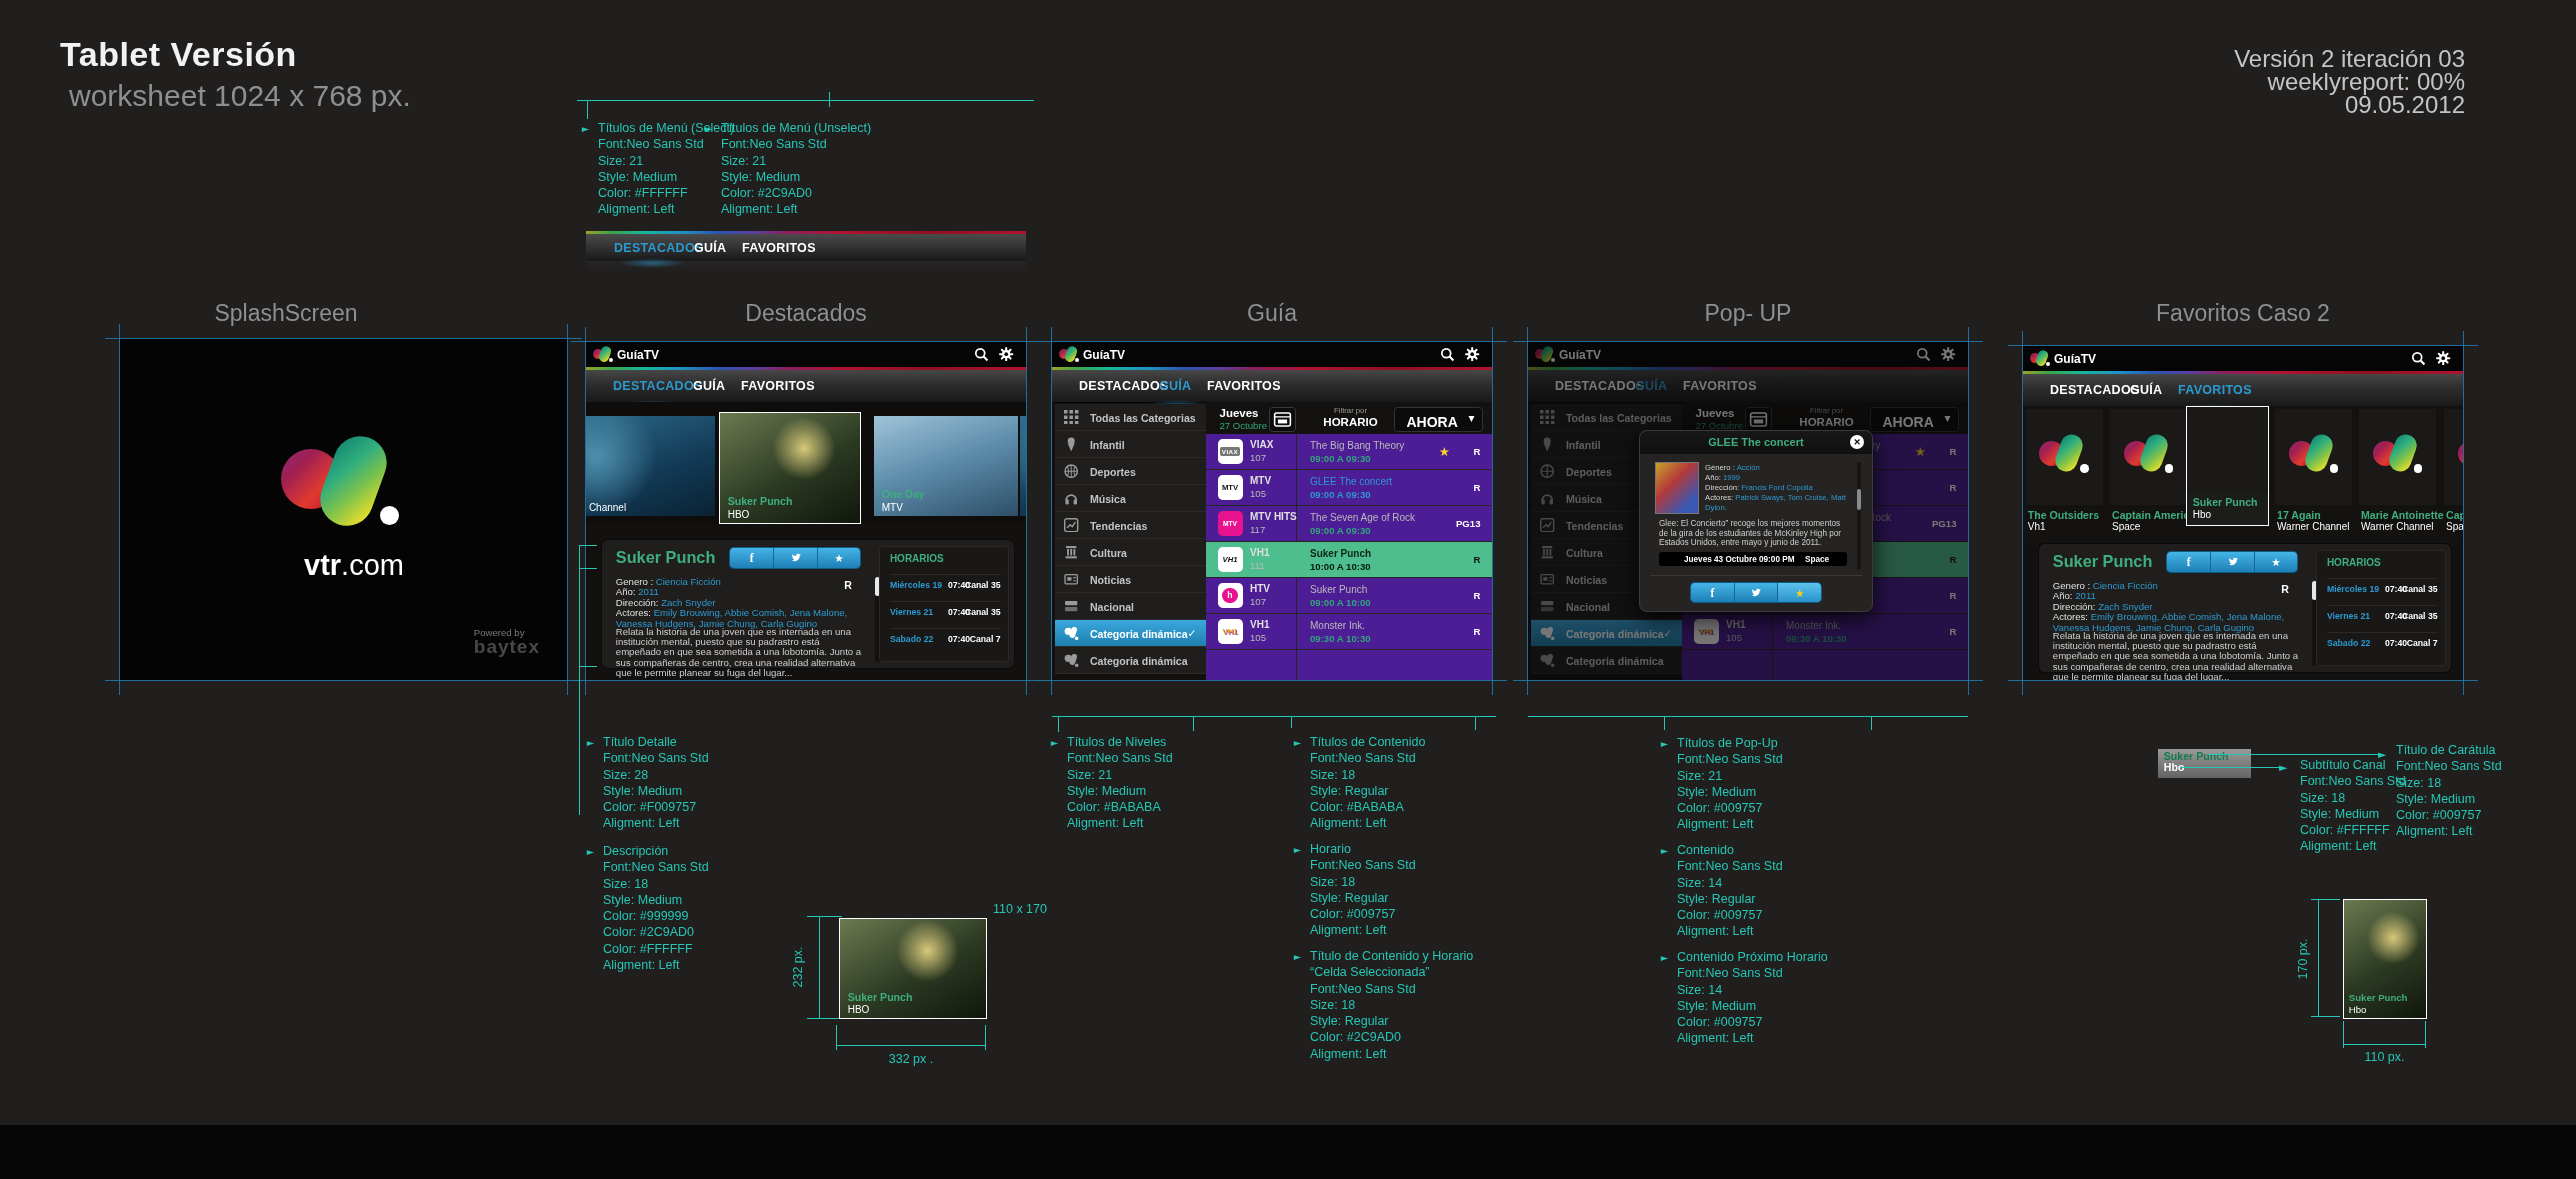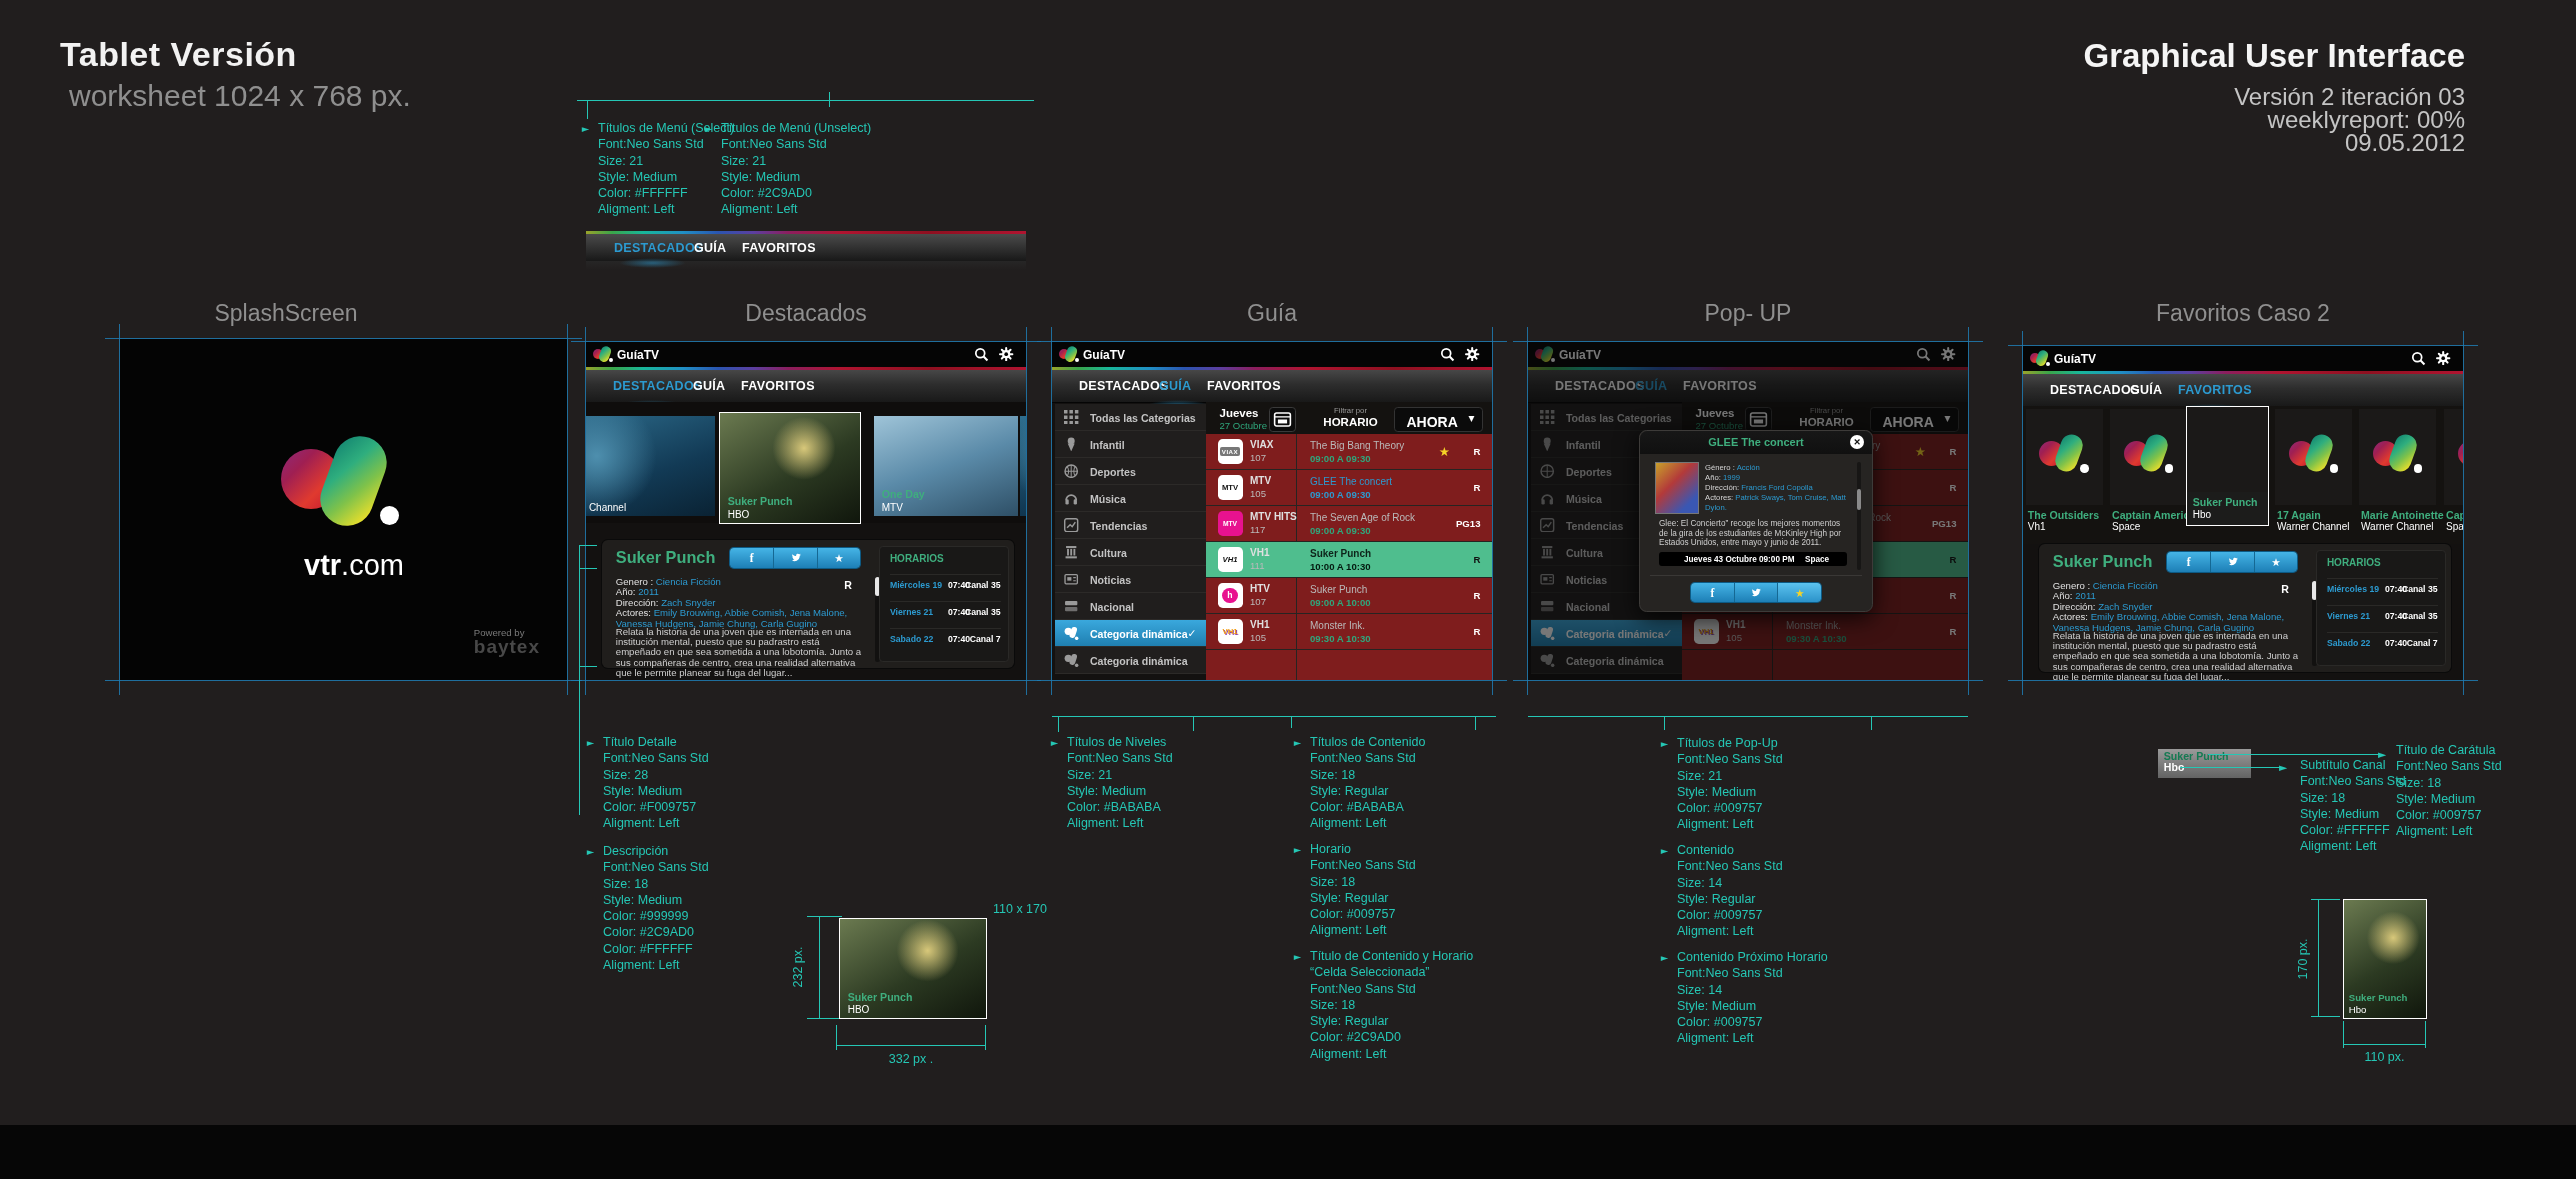--- a/index.html
+++ b/index.html
@@ -106,21 +106,21 @@
   .schk{position:absolute;right:9.6px;top:6.7px;color:#fff;font-weight:bold;font-size:10.6px;}
   .gtop{position:absolute;left:154px;right:0;top:60px;height:33px;background:#141210;border-bottom:1px solid #000;}
   .gday{position:absolute;left:13.5px;top:4.8px;font-size:11.5px;font-weight:bold;color:#fff;}
   .gdate{position:absolute;left:13.5px;top:18px;font-size:9.6px;color:#2fa77c;}
   .gcal{position:absolute;left:63px;top:4.8px;width:25px;height:23px;background:#0c0c0c;border:1px solid #3a3a3a;border-radius:3.8px;}
   .gfil1{position:absolute;left:106px;width:77px;top:3.8px;font-size:7.7px;color:#9a9a9a;text-align:center;}
   .gfil2{position:absolute;left:106px;width:77px;top:13.5px;font-size:11.5px;font-weight:bold;color:#fff;text-align:center;}
   .gdrop{position:absolute;left:188px;top:4.8px;width:87px;height:23px;background:#0b0b0b;border:1px solid #333;border-radius:3.8px;}
   .gdrop .dv{position:absolute;left:11.5px;top:5.8px;color:#fff;font-weight:bold;font-size:14px;}
   .gdrop .dc{position:absolute;right:7.7px;top:6.7px;color:#fff;font-size:7.7px;}
-  .grows{position:absolute;left:154px;right:0;top:92px;bottom:0;background:#7f1d1d;}
+  .grows{position:absolute;left:154px;right:0;top:92px;bottom:0;background:#4c1d95;}
   .grows::before{content:"";position:absolute;left:90px;top:0;bottom:0;width:1px;background:#262422;}
   .grow{height:35px;border-bottom:1px solid #262422;position:relative;}
   .gl-box{position:absolute;left:11.5px;top:4.8px;width:25px;height:25px;border-radius:4.8px;background:#fff;
           display:flex;align-items:center;justify-content:center;}
   .gl-box i{font-style:normal;font-weight:bold;font-size:7.7px;color:#111;}
   .lg-viax i{background:#777;color:#fff;padding:1px 1.9px;border-radius:1.9px;font-size:6.2px;letter-spacing:0.5px;}
   .lg-hits{background:#e8128f;}
   .lg-hits i{color:#fff;font-size:6.7px;}
   .lg-vh1 i{font-style:italic;}
   .lg-htv i{background:#e8128f;color:#fff;border-radius:50%;width:15.4px;height:15.4px;line-height:15.4px;text-align:center;font-size:8.7px;font-weight:bold;}
@@ -173,21 +173,20 @@
   svg{display:block;}
 </style>
 </head>
 <body>
 
 <div class="page">
 
   <div class="abs ws-title">Tablet Versión</div>
   <div class="abs ws-sub">worksheet 1024 x 768 px.</div>
   <div class="abs gui-wrap">
-    <div class="gui-title">Graphical User Interface</div>
     <div class="gui-meta">
       <div>Versión 2 iteración 03</div>
       <div>weeklyreport: 00%</div>
       <div>09.05.2012</div>
     </div>
   </div>
 
   <div class="abs sect" style="left:120px;width:332px;">SplashScreen</div>
   <div class="abs sect" style="left:586px;width:440px;">Destacados</div>
   <div class="abs sect" style="left:1052px;width:440px;">Guía</div>

